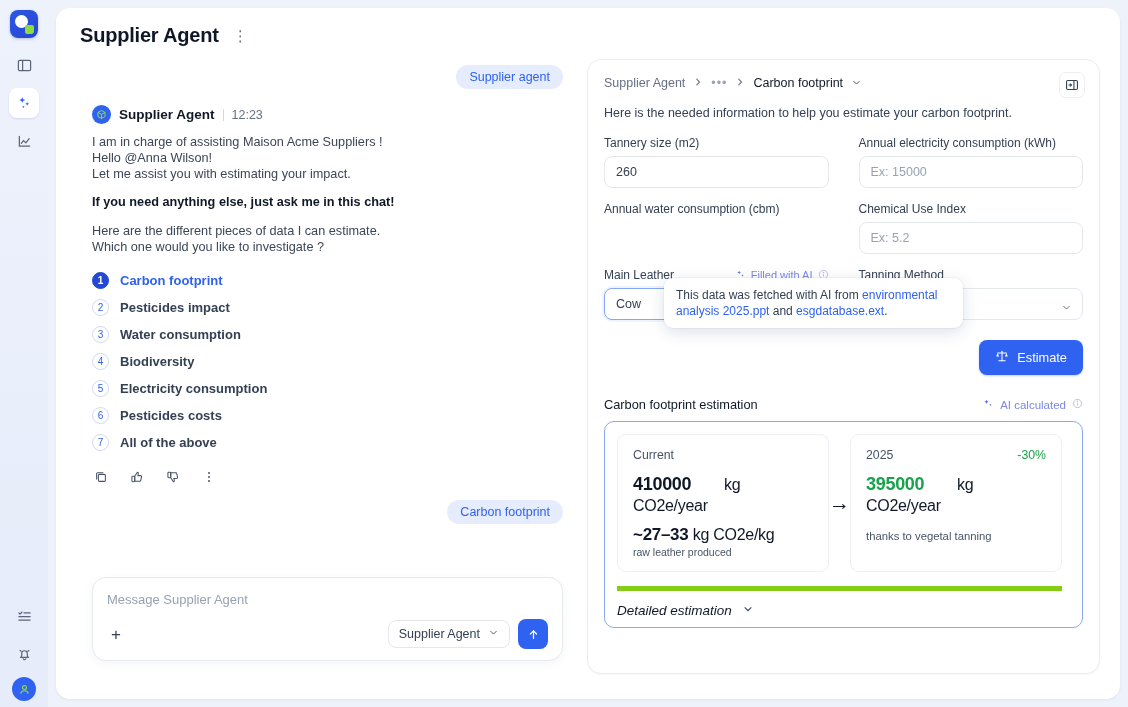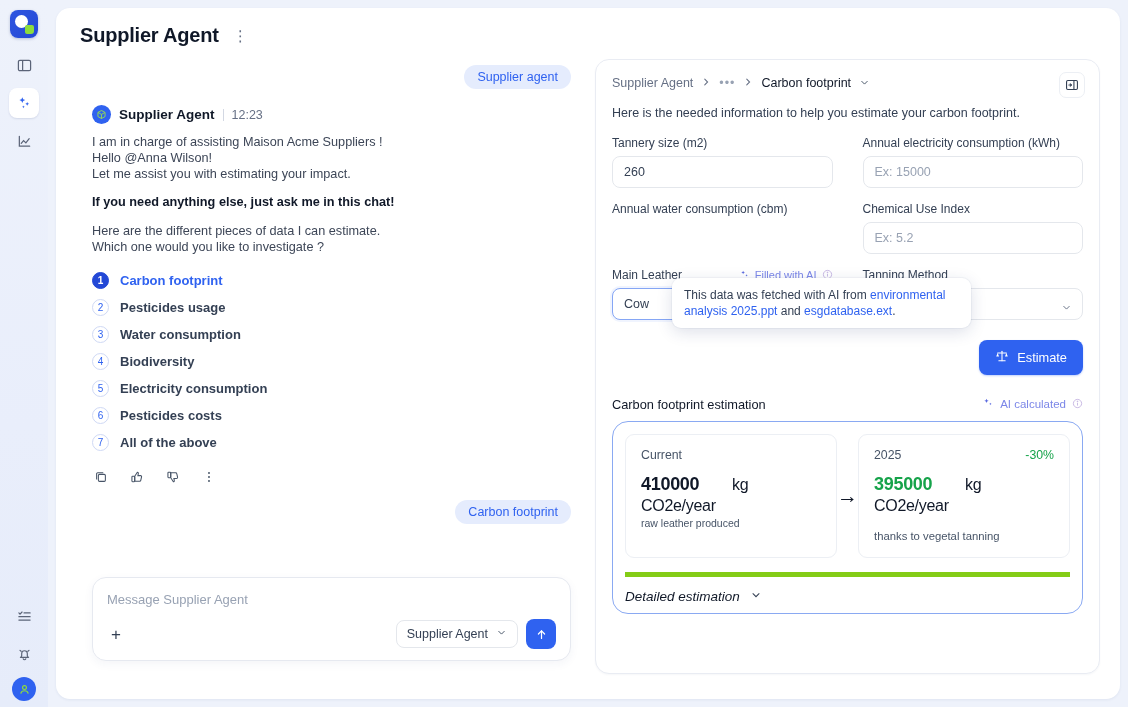--- a/index.html
+++ b/index.html
@@ -168,27 +168,27 @@
   .tooltip a { color: #2f62f0; text-decoration: none; }
 
   .estimate-row { display:flex; justify-content:flex-end; margin-top: 20px; }
   .estimate-btn {
     background:#2f62f0; color:#fff; border:none; border-radius:8px;
     padding: 9px 16px; font-size: 12.8px; display:flex; align-items:center; gap:8px;
     cursor:pointer; font-family:"Liberation Sans", sans-serif;
     box-shadow: 0 1px 2px rgba(47,98,240,.3);
   }
 
-  .est-head { display:flex; align-items:flex-start; margin-top: 22px; gap: 28px; }
+  .est-head { display:flex; align-items:center; margin-top: 22px; gap: 28px; }
   .est-title { font-size: 12.8px; color:#101828; }
   .ai-calc { margin-left:auto; display:flex; align-items:center; gap:6px; font-size:11.5px; color:#7c87e8; }
 
   .est-card {
-    margin-top: 9px; border: 1.5px solid #8aa9f2; border-radius: 16px;
-    padding: 12px 12px 8px 12px;
+    margin-top: 9px; border: 1.5px solid #8aa9f2; border-radius: 10px;
+    padding: 12px 20px 8px 12px;
   }
   .est-inner { display:flex; align-items:stretch; gap: 0; }
   .sub-card {
     border: 1px solid #eceff4; border-radius: 9px; padding: 13px 15px;
     width: 212px; min-height: 124px;
   }
   .sub-card .top { display:flex; align-items:center; }
   .sub-label { font-size: 12.3px; color:#475467; }
   .pct { margin-left:auto; font-size: 12.3px; color:#16a34a; }
   .big { font-size: 18px; font-weight: 700; color: #101828; margin-top: 12px; letter-spacing: -.3px; }
@@ -299,21 +299,21 @@
           <p>Which one would you like to investigate ?</p>
         </div>
 
         <div class="opt-list">
           <div class="opt sel">
             <span class="opt-num">1</span>
             <span class="opt-label">Carbon footprint</span>
           </div>
           <div class="opt">
             <span class="opt-num">2</span>
-            <span class="opt-label">Pesticides usage</span>
+            <span class="opt-label">Pesticides impact</span>
           </div>
           <div class="opt">
             <span class="opt-num">3</span>
             <span class="opt-label">Water consumption</span>
           </div>
           <div class="opt">
             <span class="opt-num">4</span>
             <span class="opt-label">Biodiversity</span>
           </div>
           <div class="opt">
@@ -521,20 +521,24 @@
           <div class="est-inner">
 
             <div class="sub-card">
               <div class="top">
                 <span class="sub-label">Current</span>
               </div>
               <div class="big">
                 <span>410000</span>
                 <span class="unit">kg CO2e/year</span>
               </div>
+              <div class="big2">
+                <span>~27–33</span>
+                <span class="unit">kg CO2e/kg</span>
+              </div>
               <div class="sub-note">raw leather produced</div>
             </div>
 
             <div class="arrow-mid">→</div>
 
             <div class="sub-card">
               <div class="top">
                 <span class="sub-label">2025</span>
                 <span class="pct">-30%</span>
               </div>

